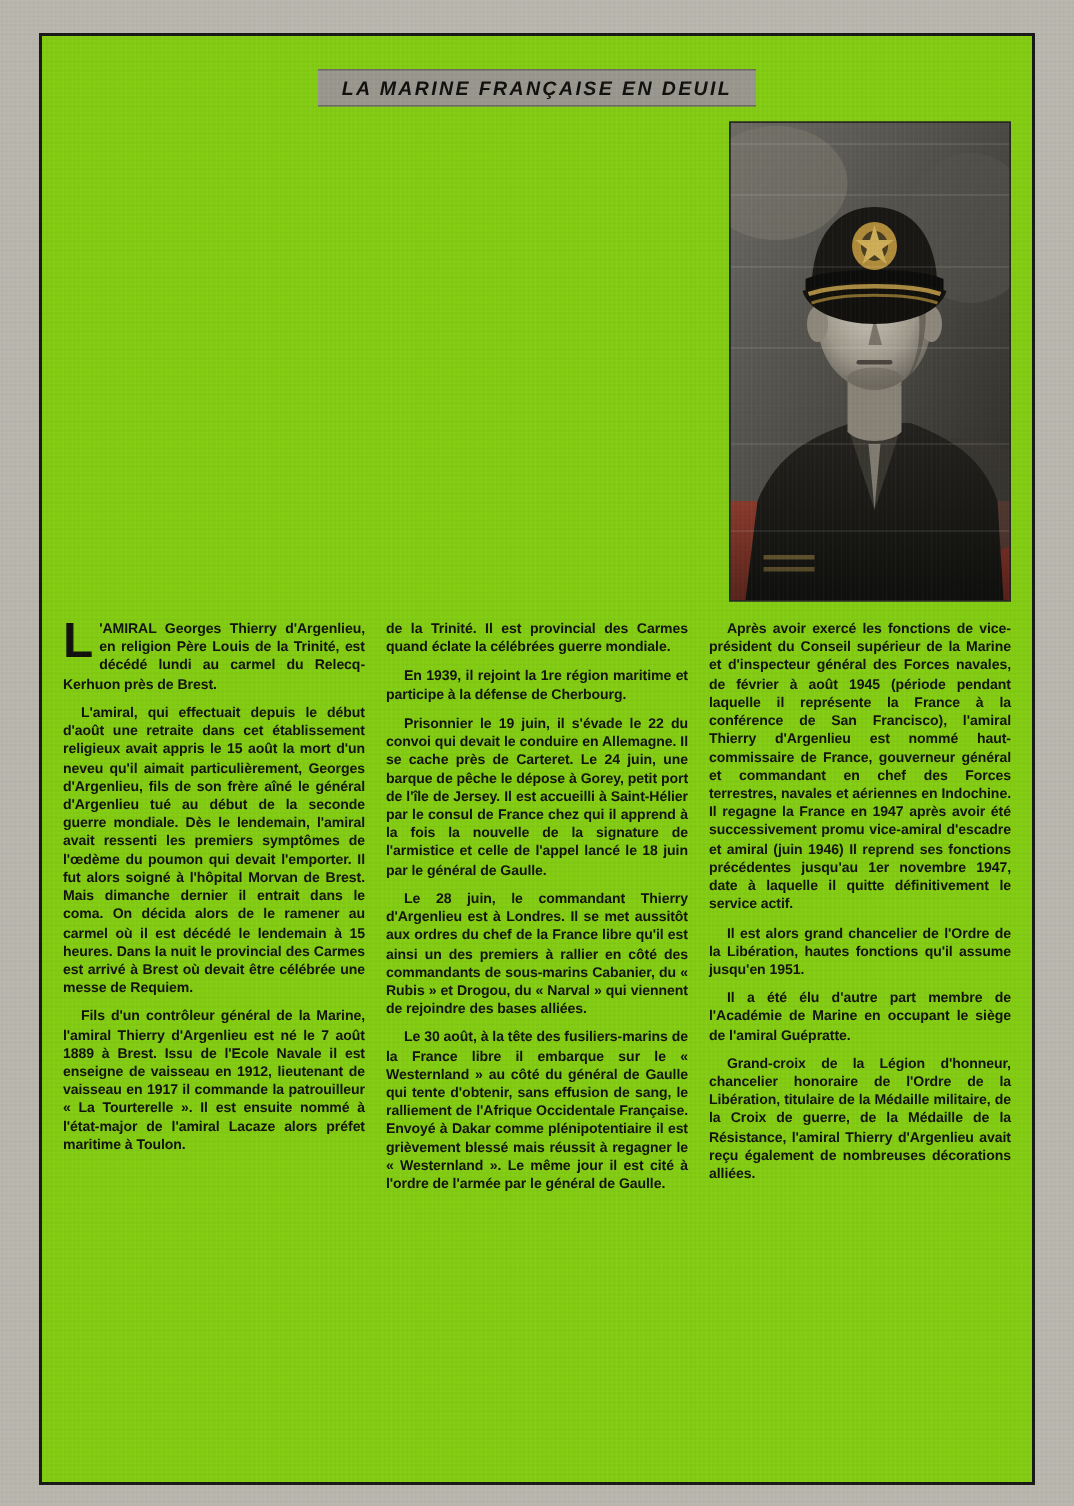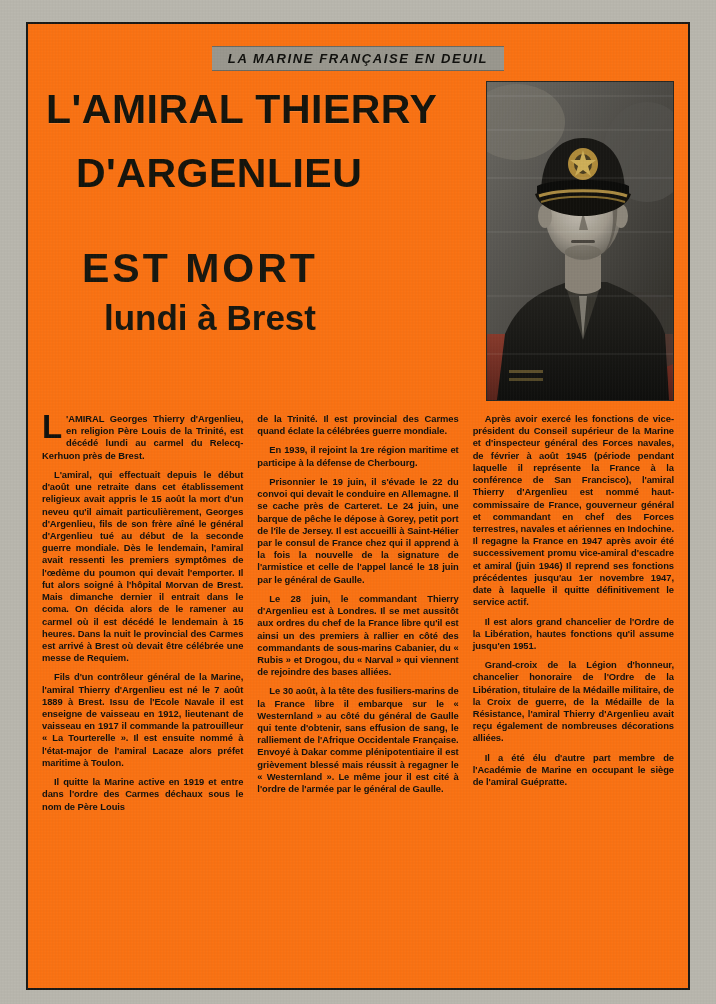--- a/index.html
+++ b/index.html
@@ -33,21 +33,21 @@
       repeating-linear-gradient(90deg, rgba(255,255,255,0.04) 0px, rgba(0,0,0,0.02) 1px, rgba(0,0,0,0) 3px);
     opacity: .75;
     z-index: 50;
   }
   .frame {
     position: relative;
     width: 100%;
     height: 100%;
     border: 2px solid #1c1c1a;
     box-sizing: border-box;
-    background: #f97316;
+    background: #84cc16;
     padding: 10px 12px 8px 12px;
   }
 
   
   .kicker-wrap {
     display: flex;
     justify-content: center;
     margin-top: 12px;
     margin-bottom: 2px;
   }
@@ -155,26 +155,20 @@
 
 <div class="page">
   <div class="frame">
 
     <div class="kicker-wrap">
       <div class="kicker">LA MARINE FRANÇAISE EN DEUIL</div>
     </div>
 
     <div class="head-zone">
 
-      <div class="headline-block">
-        <div class="hl1">L'AMIRAL THIERRY</div>
-        <div class="hl2">D'ARGENLIEU</div>
-        <div class="hl3">EST MORT</div>
-        <div class="hl4">lundi à Brest</div>
-      </div>
 
       <div class="photo">
         <svg width="186" height="318" viewBox="0 0 186 318" xmlns="http://www.w3.org/2000/svg">
           <defs>
             <linearGradient id="bg" x1="0" y1="0" x2="1" y2="1">
               <stop offset="0%" stop-color="#6e6c66"></stop>
               <stop offset="55%" stop-color="#4a4843"></stop>
               <stop offset="100%" stop-color="#2a2925"></stop>
             </linearGradient>
             <linearGradient id="coat" x1="0" y1="0" x2="0" y2="1">
@@ -254,33 +248,32 @@
         </svg>
       </div>
     </div>
 
     <div class="cols">
 
       <div class="col">
         <p class="lead"><span class="dropcap">L</span><span>'AMIRAL Georges Thierry d'Argenlieu, en religion Père Louis de la Trinité, est décédé lundi au carmel du Relecq-Kerhuon près de Brest.</span></p>
         <p>L'amiral, qui effectuait depuis le début d'août une retraite dans cet établissement religieux avait appris le 15 août la mort d'un neveu qu'il aimait particulièrement, Georges d'Argenlieu, fils de son frère aîné le général d'Argenlieu tué au début de la seconde guerre mondiale. Dès le lendemain, l'amiral avait ressenti les premiers symptômes de l'œdème du poumon qui devait l'emporter. Il fut alors soigné à l'hôpital Morvan de Brest. Mais dimanche dernier il entrait dans le coma. On décida alors de le ramener au carmel où il est décédé le lendemain à 15 heures. Dans la nuit le provincial des Carmes est arrivé à Brest où devait être célébrée une messe de Requiem.</p>
         <p>Fils d'un contrôleur général de la Marine, l'amiral Thierry d'Argenlieu est né le 7 août 1889 à Brest. Issu de l'Ecole Navale il est enseigne de vaisseau en 1912, lieutenant de vaisseau en 1917 il commande la patrouilleur « La Tourterelle ». Il est ensuite nommé à l'état-major de l'amiral Lacaze alors préfet maritime à Toulon.</p>
-        <p>Il quitte la Marine active en 1919 et entre dans l'ordre des Carmes déchaux sous le nom de Père Louis</p>
       </div>
 
       <div class="col">
         <p class="noind">de la Trinité. Il est provincial des Carmes quand éclate la célébrées guerre mondiale.</p>
         <p>En 1939, il rejoint la 1re région maritime et participe à la défense de Cherbourg.</p>
         <p>Prisonnier le 19 juin, il s'évade le 22 du convoi qui devait le conduire en Allemagne. Il se cache près de Carteret. Le 24 juin, une barque de pêche le dépose à Gorey, petit port de l'île de Jersey. Il est accueilli à Saint-Hélier par le consul de France chez qui il apprend à la fois la nouvelle de la signature de l'armistice et celle de l'appel lancé le 18 juin par le général de Gaulle.</p>
         <p>Le 28 juin, le commandant Thierry d'Argenlieu est à Londres. Il se met aussitôt aux ordres du chef de la France libre qu'il est ainsi un des premiers à rallier en côté des commandants de sous-marins Cabanier, du « Rubis » et Drogou, du « Narval » qui viennent de rejoindre des bases alliées.</p>
         <p>Le 30 août, à la tête des fusiliers-marins de la France libre il embarque sur le « Westernland » au côté du général de Gaulle qui tente d'obtenir, sans effusion de sang, le ralliement de l'Afrique Occidentale Française. Envoyé à Dakar comme plénipotentiaire il est grièvement blessé mais réussit à regagner le « Westernland ». Le même jour il est cité à l'ordre de l'armée par le général de Gaulle.</p>
       </div>
 
       <div class="col">
         <p>Après avoir exercé les fonctions de vice-président du Conseil supérieur de la Marine et d'inspecteur général des Forces navales, de février à août 1945 (période pendant laquelle il représente la France à la conférence de San Francisco), l'amiral Thierry d'Argenlieu est nommé haut-commissaire de France, gouverneur général et commandant en chef des Forces terrestres, navales et aériennes en Indochine. Il regagne la France en 1947 après avoir été successivement promu vice-amiral d'escadre et amiral (juin 1946) Il reprend ses fonctions précédentes jusqu'au 1er novembre 1947, date à laquelle il quitte définitivement le service actif.</p>
         <p>Il est alors grand chancelier de l'Ordre de la Libération, hautes fonctions qu'il assume jusqu'en 1951.</p>
+        <p>Il a été élu d'autre part membre de l'Académie de Marine en occupant le siège de l'amiral Guépratte.</p>
         <p>Grand-croix de la Légion d'honneur, chancelier honoraire de l'Ordre de la Libération, titulaire de la Médaille militaire, de la Croix de guerre, de la Médaille de la Résistance, l'amiral Thierry d'Argenlieu avait reçu également de nombreuses décorations alliées.</p>
-        <p>Il a été élu d'autre part membre de l'Académie de Marine en occupant le siège de l'amiral Guépratte.</p>
       </div>
 
     </div>
   </div>
 </div>
 
 </body></html>

